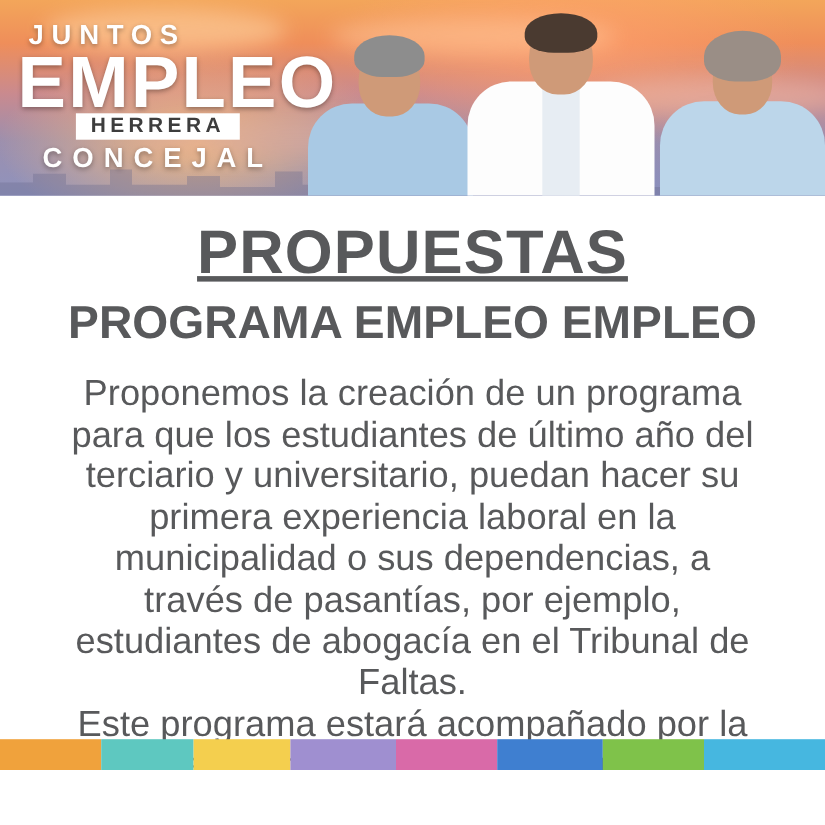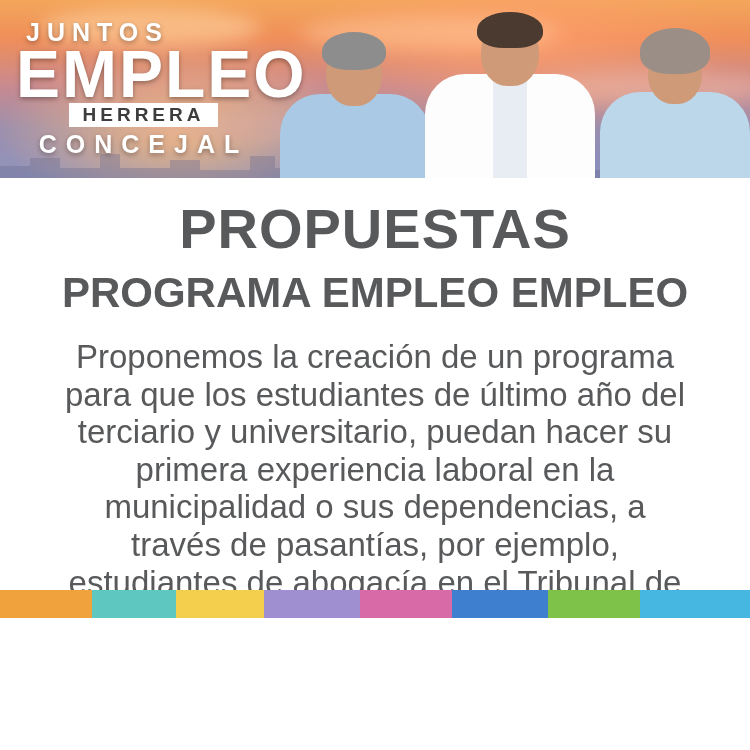--- a/index.html
+++ b/index.html
@@ -6,21 +6,21 @@
     margin: 0;
     padding: 0;
     background: #ffffff;
   }
   body {
     font-family: "Liberation Sans", sans-serif;
   }
   .poster {
     position: relative;
     width: 750px;
-    height: 618px;
+    height: 700px;
     overflow: hidden;
     background: #ffffff;
   }
 
   
   .banner {
     position: relative;
     width: 750px;
     height: 178px;
     overflow: hidden;
@@ -147,20 +147,21 @@
     width: 750px;
     text-align: center;
     color: #58595b;
   }
   .title {
     margin: 18px 0 0 0;
     font-size: 56px;
     font-weight: bold;
     letter-spacing: 1px;
     color: #58595b;
+    text-decoration: underline;
   }
   .subtitle {
     margin: 10px 40px 0 40px;
     font-size: 42px;
     font-weight: bold;
     line-height: 1.07;
     color: #58595b;
   }
   .paragraph {
     margin: 22px 62px 0 62px;

